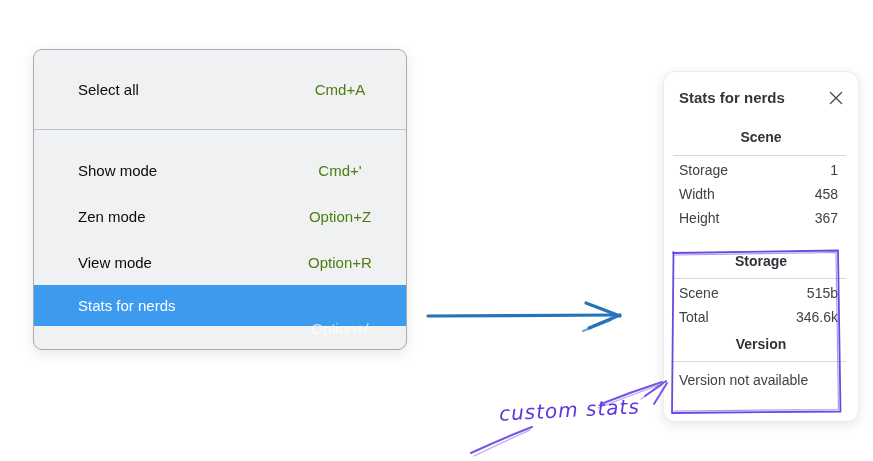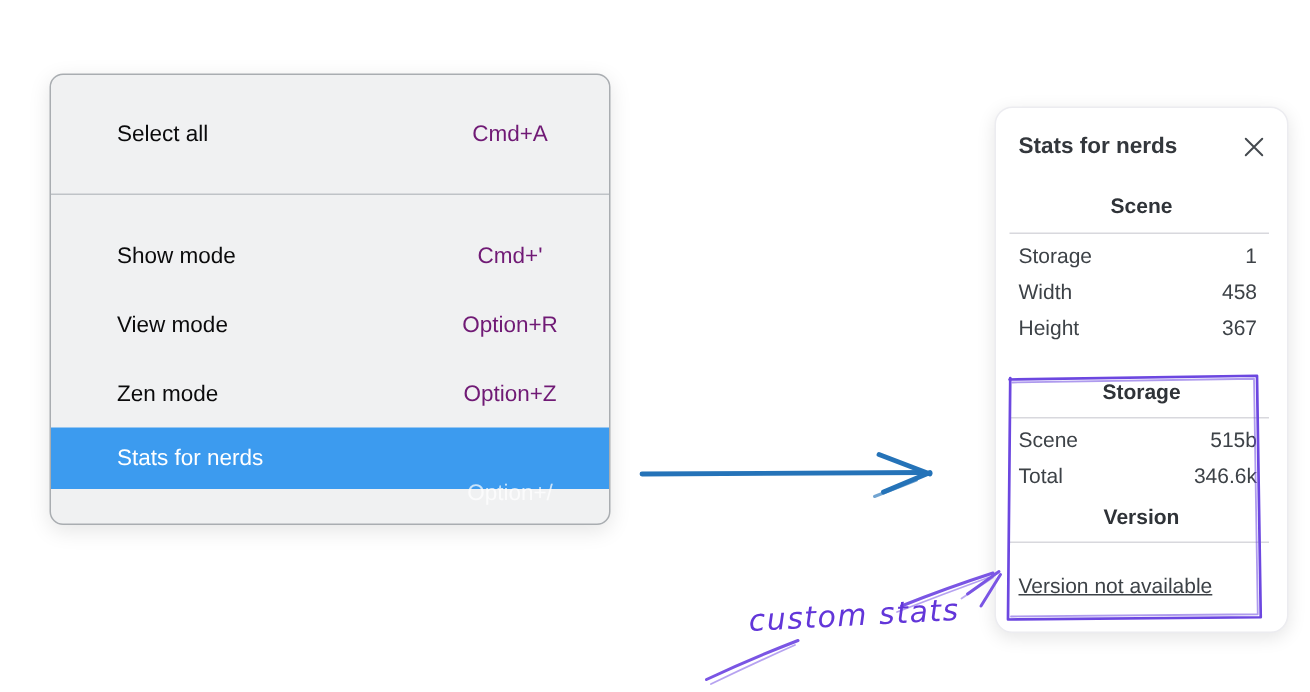--- a/index.html
+++ b/index.html
@@ -13,21 +13,21 @@
     position:absolute; left:33px; top:49px; width:374px; height:301px;
     background:#f0f1f2; border:1px solid #a9adb1; border-radius:9px;
     box-sizing:border-box; box-shadow:0 4px 14px rgba(0,0,0,.10);
     padding-top:16px;
   }
   .menu-row{
     height:46px; display:flex; align-items:center;
     padding:0 10px 0 44px; font-size:15px; color:#0b0b0c;
   }
   .menu-row .lbl{flex:1; white-space:nowrap;}
-  .menu-row .sc{width:112px; text-align:center; color:#701a75; flex-shrink:0;}
+  .menu-row .sc{width:112px; text-align:center; color:#4d7c0f; flex-shrink:0;}
   .menu-divider{height:1px; background:#bfc3c7; margin-top:17px; margin-bottom:17px;}
   .menu-row.selected{
     height:41px; background:#3c9bef; color:#ffffff; margin-top:0;
   }
   .menu-row.selected .sc{color:rgba(255,255,255,.72);margin-top:45px;}
 
   
   .panel{
     position:absolute; left:663px; top:71px; width:196px; height:351px;
     background:#ffffff; border:1px solid #ececf0; border-radius:12px;
@@ -44,21 +44,21 @@
     margin:20px 0 0 0; font-size:14px; font-weight:bold; color:#2f3338;
     text-align:center; line-height:19px;
   }
   .section.first h3{margin-top:19px;}
   .hr{height:1px; background:#d8d8dd; margin:8px 12px 0 9px;}
   .srow{
     display:flex; justify-content:space-between; line-height:19px;
     margin:5px 0; padding:0 20px 0 15px;
   }
   .srow .val{text-align:right;}
-  .section .note{line-height:19px; margin-top:19px; padding:0 6px 0 15px; white-space:nowrap;text-decoration:underline;}
+  .section .note{line-height:19px; margin-top:9px; padding:0 6px 0 15px; white-space:nowrap;}
   .section.mid h3{margin-top:24px;}
   .section.mid .hr{margin-top:7px;}
   .section.last h3{margin-top:8px;}
   .section.last .hr{margin-top:7px;}
 
   
   .overlay{position:absolute; left:0; top:0; z-index:6; pointer-events:none;}
   .handwriting{
     position:absolute; left:499px; top:398px; z-index:7;
     font-family:"DejaVu Sans", sans-serif; font-style:italic;
@@ -75,26 +75,26 @@
     <div class="menu-row">
       <span class="lbl">Select all</span>
       <span class="sc">Cmd+A</span>
     </div>
     <div class="menu-divider"></div>
     <div class="menu-row">
       <span class="lbl">Show mode</span>
       <span class="sc">Cmd+'</span>
     </div>
     <div class="menu-row">
+      <span class="lbl">Zen mode</span>
+      <span class="sc">Option+Z</span>
+    </div>
+    <div class="menu-row">
       <span class="lbl">View mode</span>
       <span class="sc">Option+R</span>
-    </div>
-    <div class="menu-row">
-      <span class="lbl">Zen mode</span>
-      <span class="sc">Option+Z</span>
     </div>
     <div class="menu-row selected">
       <span class="lbl">Stats for nerds</span>
       <span class="sc">Option+/</span>
     </div>
   </div>
 
   <div class="panel">
     <div class="panel-head">
       <span class="panel-title">Stats for nerds</span>

